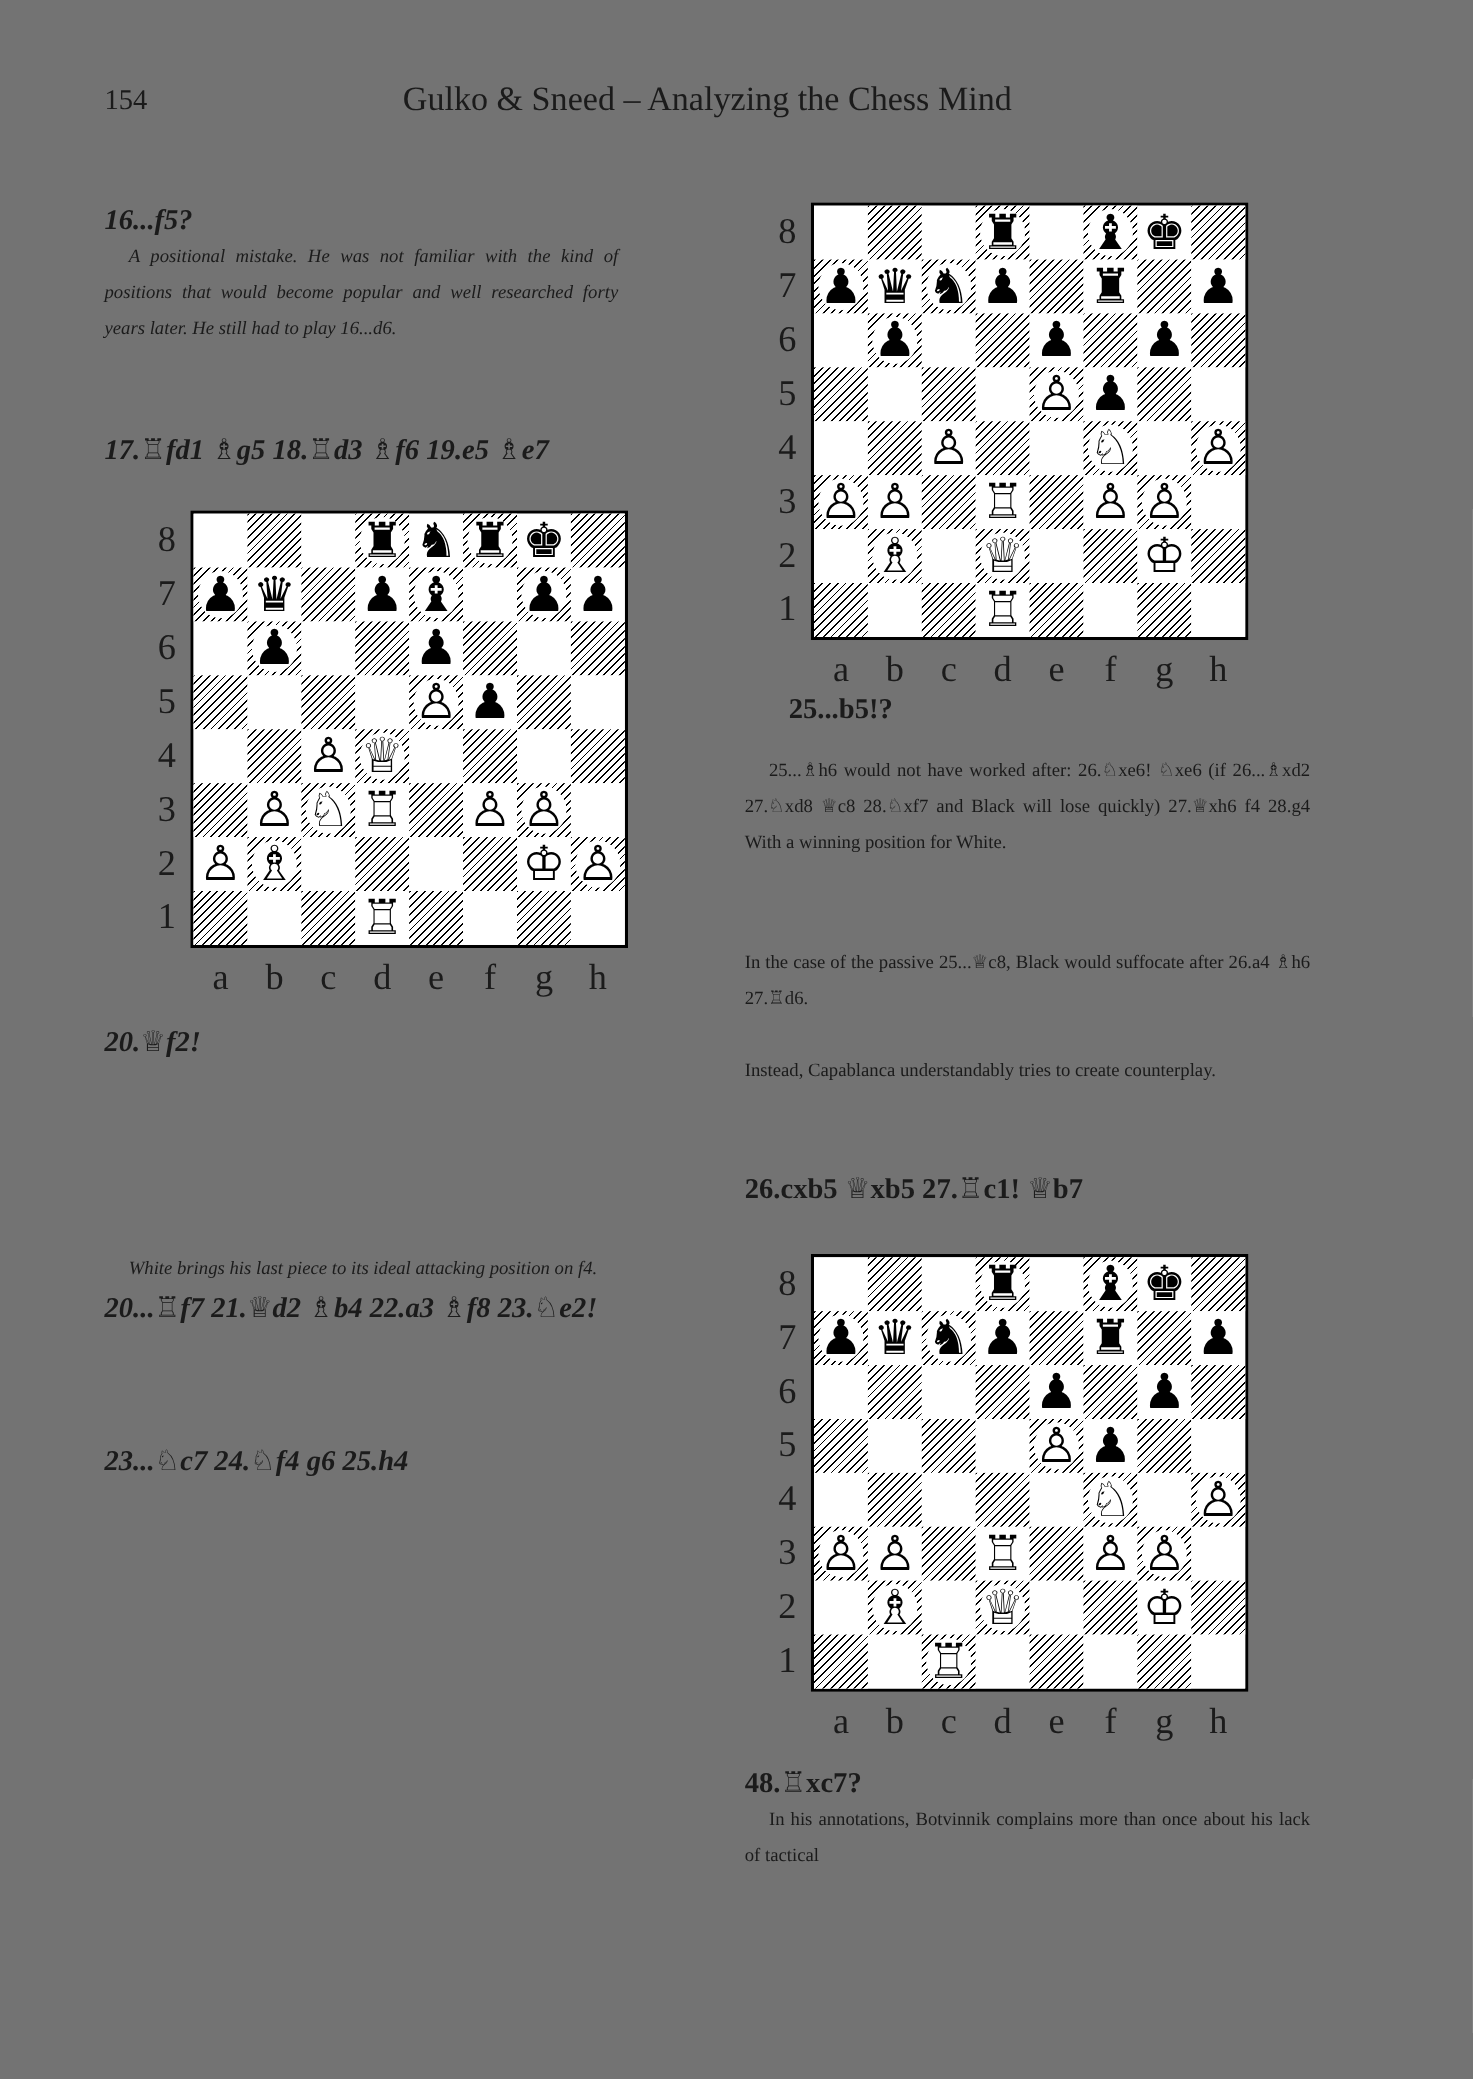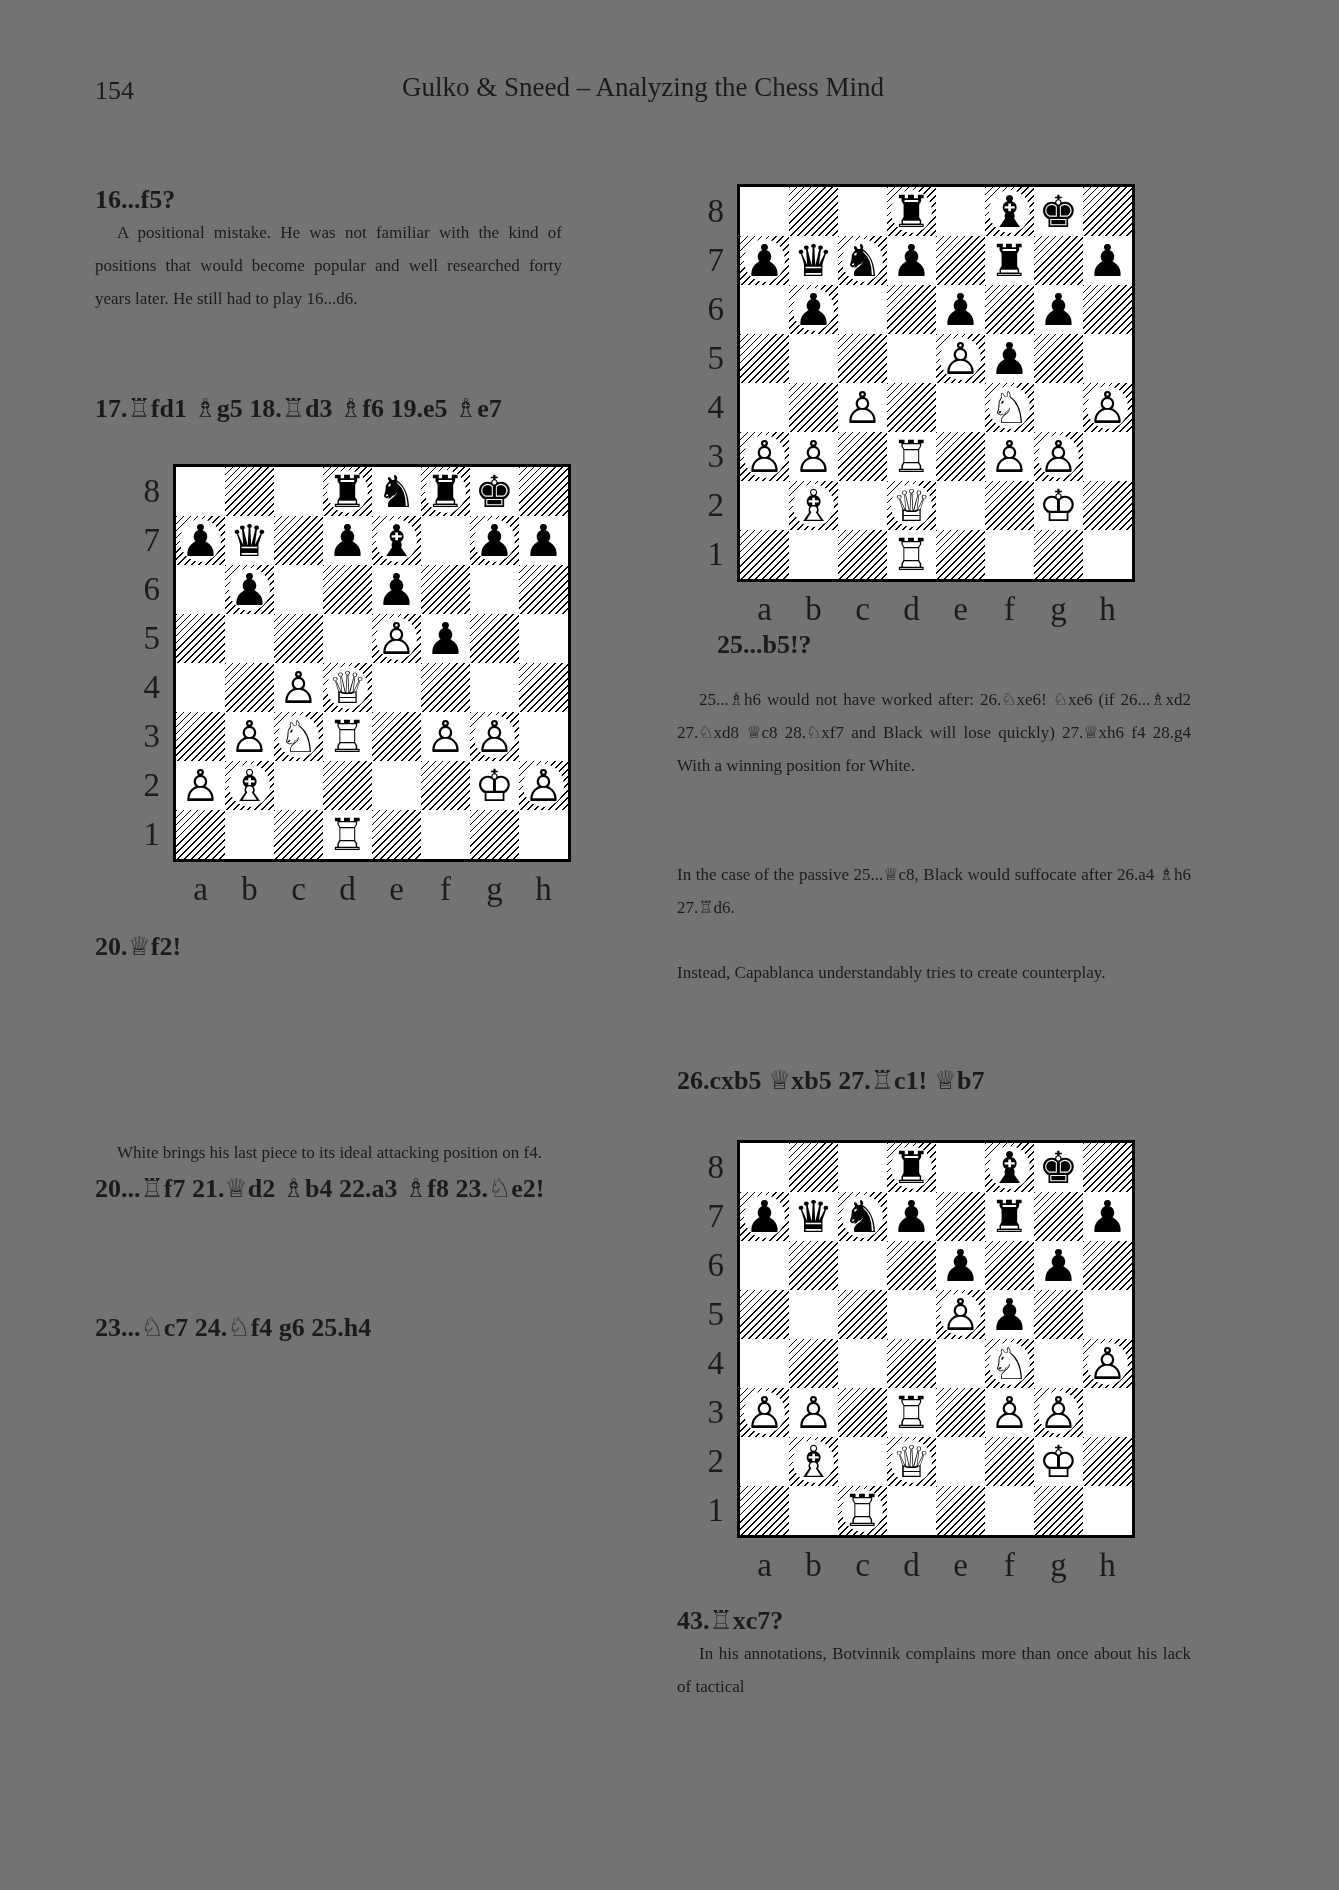--- a/index.html
+++ b/index.html
@@ -5,23 +5,23 @@
   html,body{margin:0;padding:0;background:#ffffff;}
   .page{
     position:relative;width:1339px;height:1890px;background:#737373;
     font-family:"Liberation Serif","DejaVu Serif","DejaVu Sans",serif;
     color:#1b1b1b;overflow:hidden;
   }
   .abs{position:absolute;}
   
   .page-number{position:absolute;left:95px;top:76px;font-size:26px;}
   .page-title{position:absolute;left:95px;top:72px;width:1096px;text-align:center;
-    font-size:27px;white-space:nowrap;}
+    font-size:31px;white-space:nowrap;}
   
-  .col-left{left:95px;width:467px;}
+  .col-left{left:95px;width:467px;font-style:italic;}
   .col-right{left:677px;width:514px;}
   .mh{font-weight:700;font-size:26px;line-height:33px;white-space:nowrap;
       font-family:"Liberation Serif","DejaVu Sans",serif;}
   .para{font-size:17px;line-height:33px;text-align:justify;
       font-family:"Liberation Serif","DejaVu Sans",serif;}
   .para.indent{text-indent:22px;}
   
   .diagram{position:absolute;width:449px;height:446px;}
   .board{position:absolute;left:51px;top:0;display:grid;
     grid-template-columns:repeat(8,49px);grid-template-rows:repeat(8,49px);
@@ -477,16 +477,16 @@
         <div class="file-label">b</div>
         <div class="file-label">c</div>
         <div class="file-label">d</div>
         <div class="file-label">e</div>
         <div class="file-label">f</div>
         <div class="file-label">g</div>
         <div class="file-label">h</div>
       </div>
   </div>
 
-  <div class="abs col-right mh" style="top:1604px;">43.♖xc7?</div>
+  <div class="abs col-right mh" style="top:1604px;">48.♖xc7?</div>
   <div class="abs col-right para indent" style="top:1637px;">In his annotations, Botvinnik complains more than once about his lack of tactical</div>
 
 </div>
 
 </body></html>

